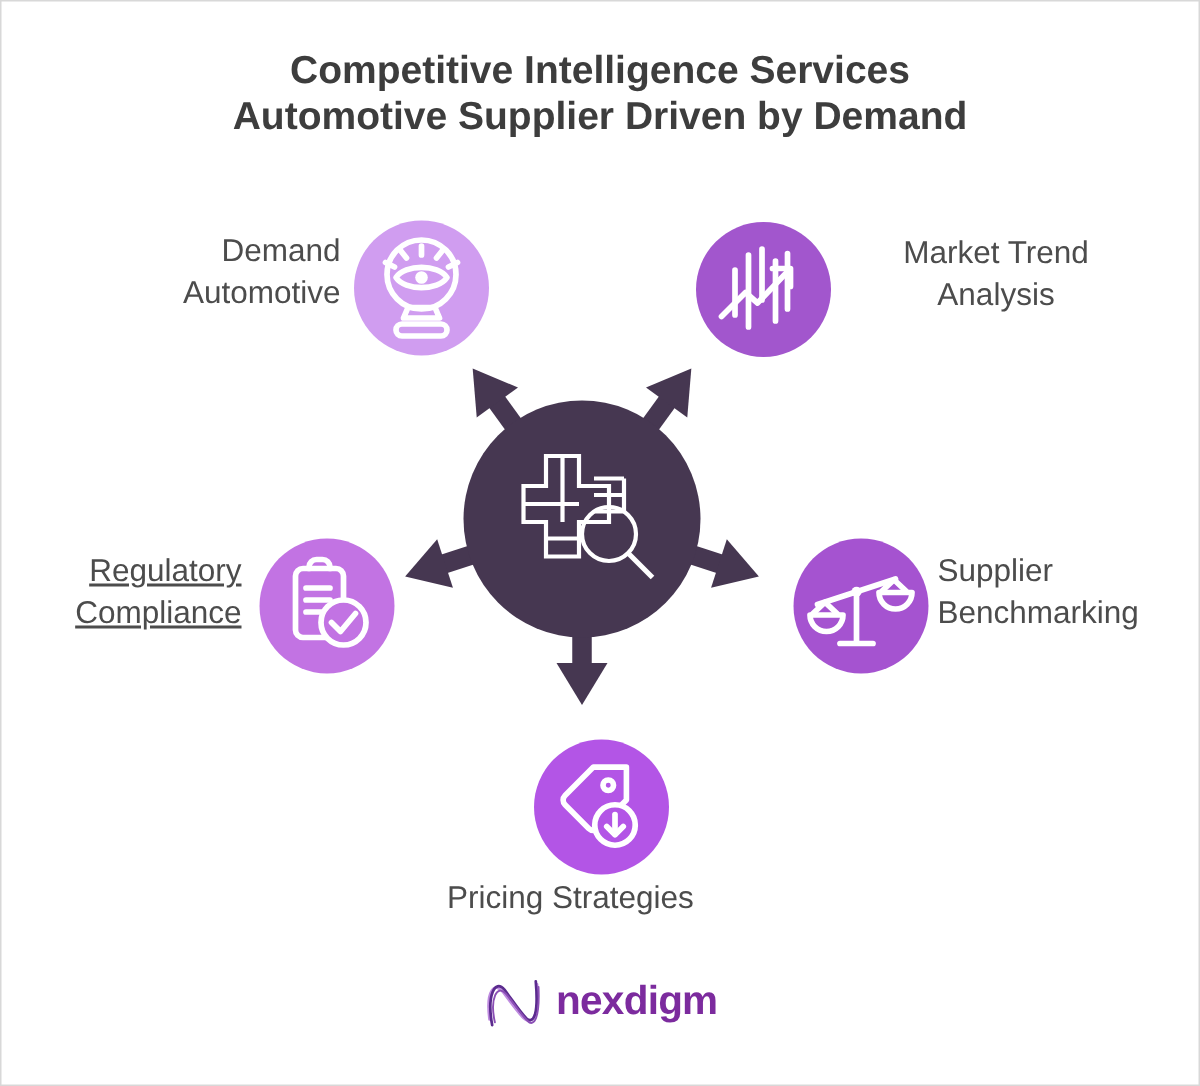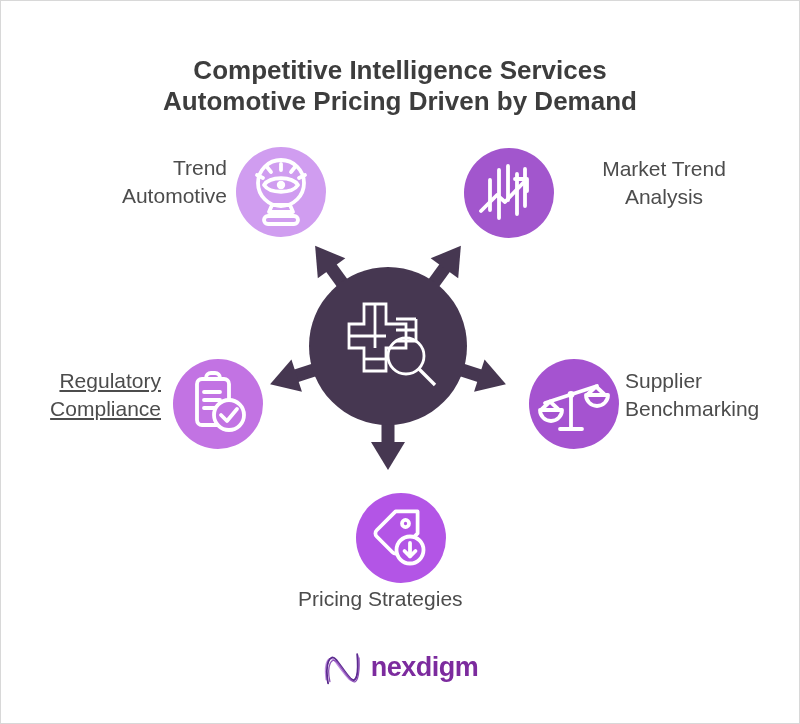--- a/index.html
+++ b/index.html
@@ -3,21 +3,21 @@
 <meta charset="utf-8">
 <style>
   html,body{margin:0;padding:0;background:#ffffff;}
   .canvas{
     position:relative;width:798px;height:722px;background:#ffffff;
     border:1px solid #d8d8d8;overflow:hidden;
     font-family:"Liberation Sans", sans-serif;
   }
   .title{
     position:absolute;left:0;top:30px;width:100%;text-align:center;
-    font-size:26px;font-weight:bold;color:#3d3d3d;line-height:31px;margin-top:24px;
+    font-size:26px;font-weight:bold;color:#3d3d3d;line-height:31px;
   }
   .bubble{
     position:absolute;width:90px;height:90px;border-radius:50%;
     display:flex;align-items:center;justify-content:center;
   }
   .bubble svg{width:90px;height:90px;display:block;}
   .b-demand{left:235px;top:146px;background:#d09df0;}
   .b-market{left:463px;top:147px;background:#a256cd;}
   .b-regulatory{left:172px;top:358px;background:#c273e3;}
   .b-supplier{left:528px;top:358px;background:#a553d0;}
@@ -43,37 +43,37 @@
     font-size:27px;font-weight:bold;color:#7c2b9e;letter-spacing:-0.5px;
   }
 </style>
 </head>
 <body>
 
 <div class="canvas">
 
   <div class="title">
     <div>Competitive Intelligence Services</div>
-    <div>Automotive Pricing Driven by Demand</div>
+    <div>Automotive Supplier Driven by Demand</div>
   </div>
 
   <div class="bubble b-demand">
     <svg viewBox="0 0 90 90">
       <g class="icon-stroke">
         <circle cx="45" cy="36" r="23"></circle>
         <path d="M28,38 C34,29 56,29 62,38 C56,47 34,47 28,38 Z"></path>
         <path d="M45,23 v-6 M35,25 l-4,-5 M55,25 l4,-5 M27,31 l-6,-3 M63,31 l6,-3"></path>
         <path d="M36,58 h18 l3,7 H33 Z"></path>
         <rect x="28" y="69" width="34" height="8" rx="4"></rect>
       </g>
       <circle cx="45" cy="38" r="4.2" fill="#ffffff"></circle>
     </svg>
   </div>
   <div class="label l-demand">
-    <div>Trend</div>
+    <div>Demand</div>
     <div>Automotive</div>
   </div>
 
   <div class="bubble b-market">
     <svg viewBox="0 0 90 90">
       <g class="icon-stroke">
         <path d="M26,32 V62 M35,22 V70 M44,18 V52 M53,26 V66 M61,21 V58"></path>
         <path d="M17,63 L33,47 L41,54 L62,32"></path>
         <path d="M51,31 H63 V43"></path>
       </g>

